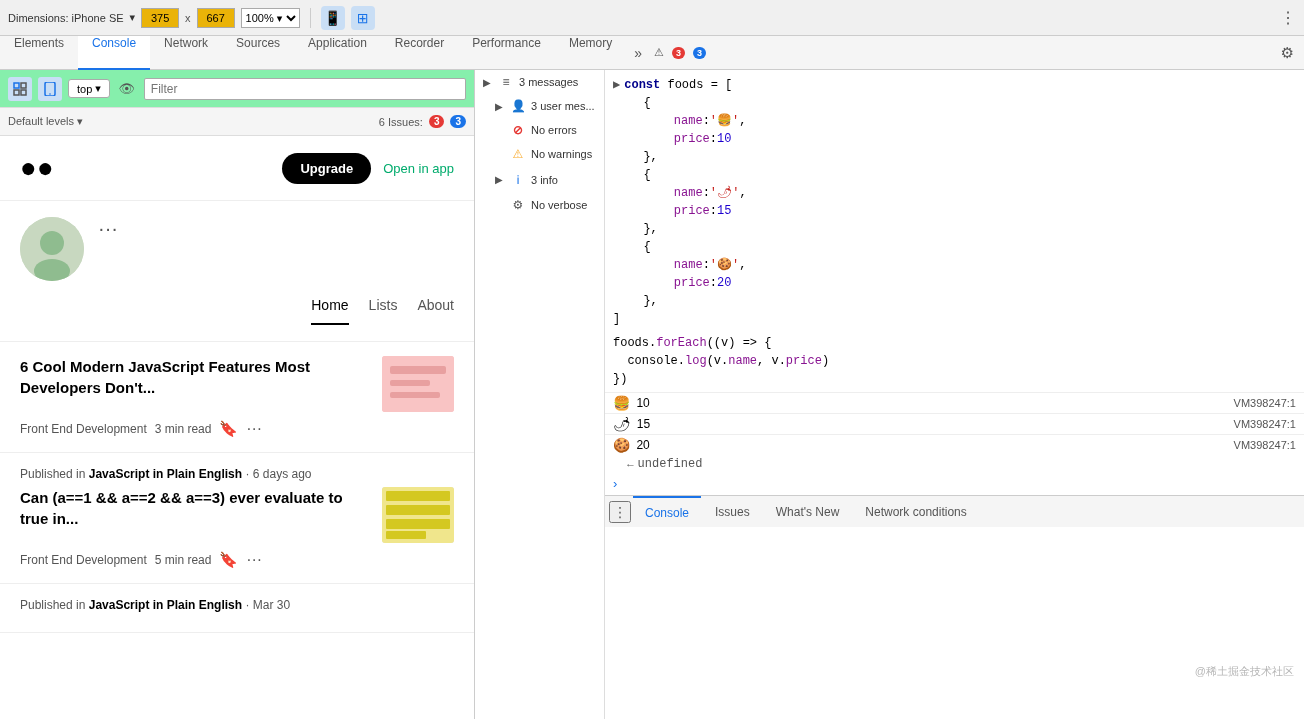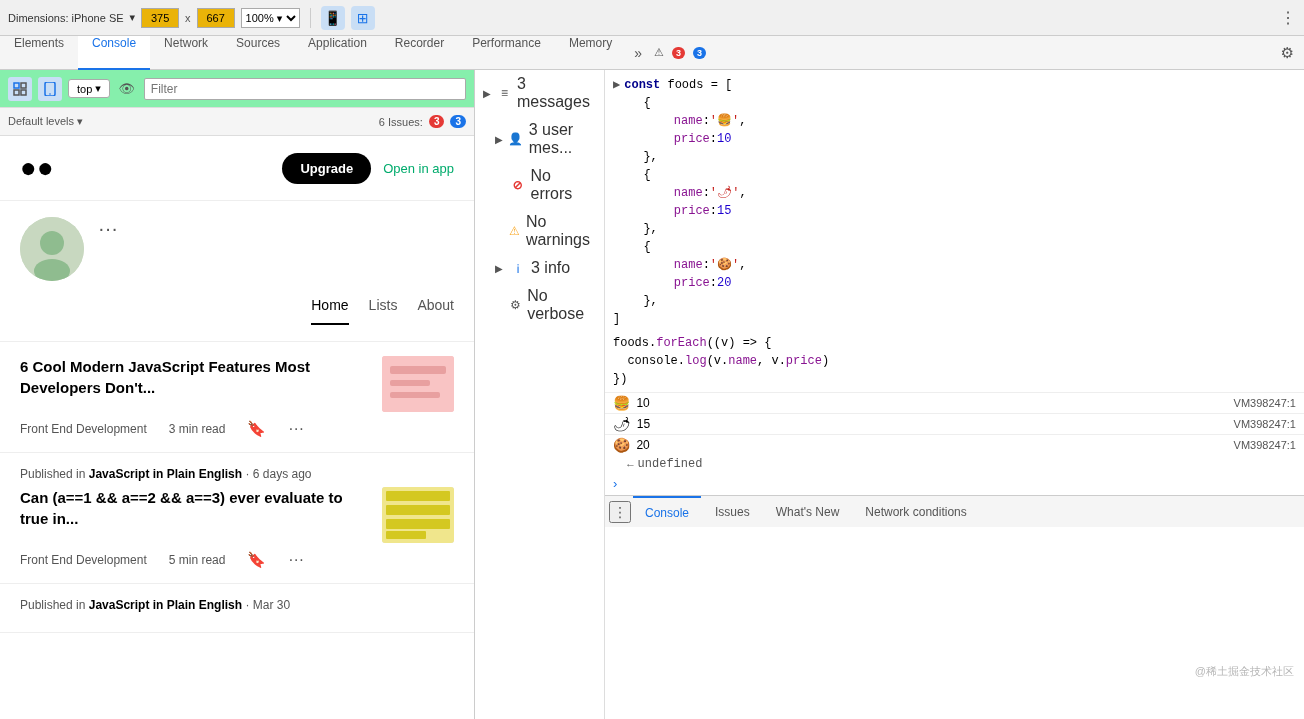--- a/index.html
+++ b/index.html
@@ -52,39 +52,39 @@
     .profile-more { font-size: 20px; color: #555; cursor: pointer; align-self: flex-start; }
     .profile-nav { display: flex; gap: 20px; padding: 8px 20px 16px; border-bottom: 1px solid #eee; justify-content: flex-end; }
     .profile-nav-item { font-size: 14px; color: #555; padding-bottom: 10px; cursor: pointer; border-bottom: 2px solid transparent; }
     .profile-nav-item.active { color: #000; border-bottom: 2px solid #000; }
     .article { padding: 14px 20px; border-bottom: 1px solid #eee; }
     .article-pub { font-size: 12px; color: #555; margin-bottom: 6px; }
     .article-pub strong { color: #000; font-weight: 600; }
     .article-body { display: flex; justify-content: space-between; align-items: flex-start; gap: 12px; }
     .article-title { font-size: 15px; font-weight: 700; color: #000; line-height: 1.4; flex: 1; }
     .article-thumb { width: 72px; height: 56px; background: #ddd; border-radius: 3px; flex-shrink: 0; overflow: hidden; }
-    .article-meta { display: flex; align-items: center; gap: 22px; margin-top: 8px; font-size: 12px; color: #555; }
+    .article-meta { display: flex; align-items: center; gap: 8px; margin-top: 8px; font-size: 12px; color: #555; }
     .article-tag { color: #555; font-size: 12px; }
     .article-readtime { color: #555; }
     .bookmark-icon { font-size: 15px; color: #555; cursor: pointer; }
     .article-more { font-size: 16px; color: #555; cursor: pointer; }
 
     
     .devtools-panel { flex: 1; display: flex; overflow: hidden; background: #fff; }
 
     
     .console-sidebar { width: 130px; flex-shrink: 0; border-right: 1px solid #ddd; overflow-y: auto; }
     .sidebar-item-row { display: flex; align-items: center; gap: 6px; padding: 5px 8px; cursor: pointer; font-size: 12px; color: #333; }
     .sidebar-expand { width: 10px; font-size: 10px; color: #555; }
     .sidebar-icon { width: 14px; text-align: center; }
     .si-red { color: #e53935; font-weight: bold; }
     .si-yellow { color: #f9a825; }
     .si-blue { color: #1a73e8; }
     .si-gear { color: #555; }
-    .sidebar-count { font-size: 16px; color: #333; }
+    .sidebar-count { font-size: 11px; color: #333; }
     .eye-btn { width: 22px; height: 22px; display: flex; align-items: center; justify-content: center; border: none; background: none; cursor: pointer; font-size: 13px; color: #555; }
     .filter-input { flex: 1; height: 22px; border: 1px solid #aaa; border-radius: 2px; padding: 0 6px; font-size: 12px; }
 
     .console-body { padding: 2px 0; }
     .code-block { padding: 4px 8px; font-family: 'Courier New', monospace; font-size: 12px; color: #000; line-height: 1.5; }
     .code-line { display: flex; align-items: flex-start; }
     .code-expand { color: #555; margin-right: 4px; cursor: pointer; }
     .keyword { color: #00008b; font-weight: bold; }
     .code-text { color: #000; }
     .code-indent { display: inline-block; width: 16px; }

